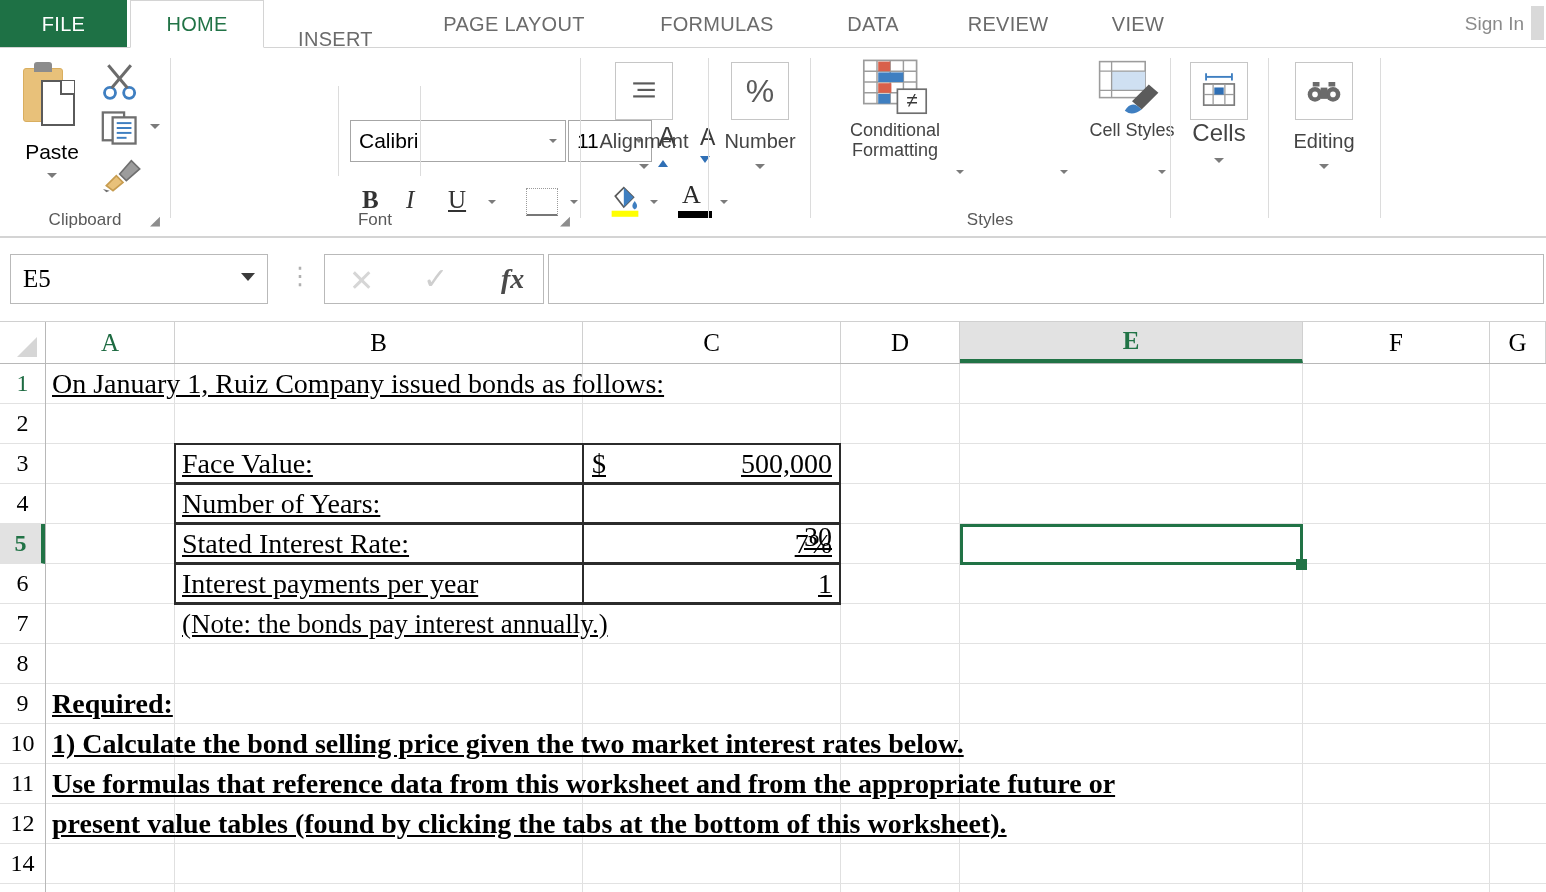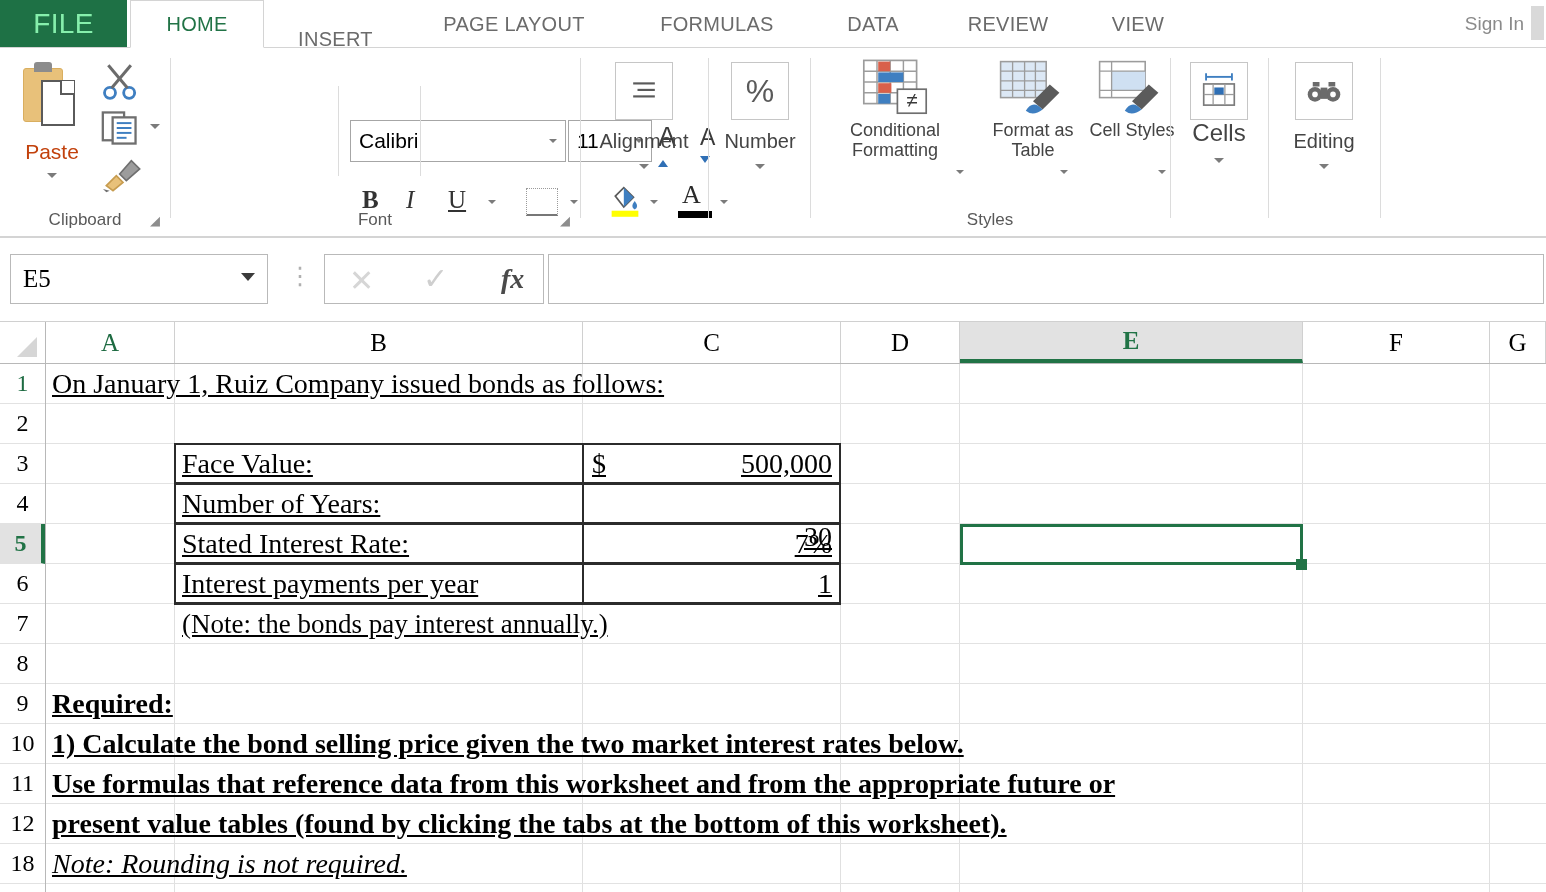--- a/index.html
+++ b/index.html
@@ -17,21 +17,21 @@
     background: #ffffff;
     border-bottom: 1px solid #d4d4d4;
   }
   .tab {
     position: absolute; top: 0; height: 48px;
     display: flex; align-items: center; justify-content: center;
     font-size: 20px; color: #6b6b6b; letter-spacing: .3px;
     white-space: nowrap;
   }
   .tab.file {
-    background: #1e7145; color: #86efac; font-size: 28px;
+    background: #1e7145; color: #ffffff; font-size: 20px;
   }
   .tab.active {
     color: #217346; background: #ffffff;
     border-left: 1px solid #d4d4d4; border-right: 1px solid #d4d4d4;
     border-top: 1px solid #d4d4d4;
     border-bottom: 1px solid #ffffff;
     z-index: 3;
   }
   #signin {
     position: absolute; right: 22px; top: 0; height: 48px;
@@ -78,21 +78,21 @@
   #paste-icon { width:62px; height:78px; position:relative; margin-top:4px; }
   #paste-clip { position:absolute; left:2px; top:8px; width:40px; height:54px;
                 background:#e8c17a; border:1px solid #d9ae5f; border-radius:3px; }
   #paste-clip-top { position:absolute; left:13px; top:2px; width:18px; height:10px;
                 background:#8c8c8c; border-radius:3px 3px 0 0; }
   #paste-page { position:absolute; left:20px; top:20px; width:34px; height:46px;
                 background:#ffffff; border:2px solid #5a5a5a; }
   #paste-page::after { content:""; position:absolute; right:-1px; top:-1px;
                 width:12px;height:12px;background:#fff;border-left:2px solid #5a5a5a;
                 border-bottom:2px solid #5a5a5a; transform: rotate(0deg);}
-  #paste-text { font-size:21px;color:#c2410c; margin-top:2px; }
+  #paste-text { font-size:21px;color:#000000; margin-top:2px; }
 
   .minibtn { position:absolute; }
   #cut-icon { left:100px; top:14px; width:40px; height:40px; }
   #copy-icon { left:100px; top:62px; width:40px; height:36px; }
   #fmtpainter-icon { left:100px; top:106px; width:46px; height:40px; }
 
   
   .inputbox { position:absolute; border:1px solid #a6a6a6; background:#fff;
               display:flex; align-items:center; }
   #font-name-box { left:180px; top:72px; width:216px; height:42px; }
@@ -357,36 +357,20 @@
         <rect x="16" y="12" width="21" height="8" fill="#3f7fc1"></rect>
         <rect x="16" y="21" width="11" height="8" fill="#d9604a"></rect>
         <rect x="16" y="30" width="10" height="8" fill="#3f7fc1"></rect>
         <rect x="32" y="26" width="24" height="20" fill="#fff" stroke="#6f6f6f" stroke-width="1.4"></rect>
         <text x="44" y="41" font-size="17" text-anchor="middle" fill="#3a3a3a" font-family="'Liberation Sans',sans-serif">≠</text>
       </svg>
       <div class="btn-lbl" style="margin-top:2px;width:150px;">Conditional Formatting</div>
     </div>
     <span class="caret sm" style="position:absolute;left:146px;top:122px;"></span>
 
-    <div class="bigbtn" style="left:168px;top:10px;width:110px;">
-      <svg width="72" height="60" viewBox="0 0 60 50">
-        <rect x="3" y="3" width="38" height="30" fill="#dce8f5" stroke="#9c9c9c" stroke-width="1.3"></rect>
-        <g stroke="#9c9c9c" stroke-width="1.1">
-          <line x1="3" y1="11" x2="41" y2="11"></line>
-            <line x1="3" y1="19" x2="41" y2="19"></line>
-            <line x1="3" y1="27" x2="41" y2="27"></line>
-          <line x1="13" y1="3" x2="13" y2="33"></line>
-            <line x1="23" y1="3" x2="23" y2="33"></line>
-            <line x1="32" y1="3" x2="32" y2="33"></line>
-        </g>
-        <path d="M30 36 L44 22 L52 29 L38 43 Z" fill="#5b5b5b"></path>
-        <path d="M24 44 q6 -10 14 -1 q-8 6 -14 1 Z" fill="#3f7fc1"></path>
-      </svg>
-      <div class="btn-lbl" style="margin-top:2px;">Format as Table</div>
-    </div>
     <span class="caret sm" style="position:absolute;left:250px;top:122px;"></span>
 
     <div class="bigbtn" style="left:272px;top:10px;width:100px;">
       <svg width="72" height="60" viewBox="0 0 60 50">
         <rect x="3" y="3" width="38" height="30" fill="#fff" stroke="#9c9c9c" stroke-width="1.3"></rect>
         <rect x="13" y="11" width="28" height="16" fill="#cfe0f2"></rect>
         <g stroke="#9c9c9c" stroke-width="1.1">
           <line x1="3" y1="11" x2="41" y2="11"></line>
             <line x1="3" y1="27" x2="41" y2="27"></line>
           <line x1="13" y1="3" x2="13" y2="33"></line>
@@ -519,21 +503,21 @@
     <div class="rowh" style="top:360px;height:40px;">
         <span>10</span>
       </div>
     <div class="rowh" style="top:400px;height:40px;">
         <span>11</span>
       </div>
     <div class="rowh" style="top:440px;height:40px;">
         <span>12</span>
       </div>
     <div class="rowh" style="top:480px;height:40px;">
-        <span>18</span>
+        <span>14</span>
       </div>
   </div>
 
   <div id="gridwrap">
 
     <div class="gcol" style="left:0px;width:129px;"></div>
     <div class="gcol" style="left:129px;width:408px;"></div>
     <div class="gcol" style="left:537px;width:258px;"></div>
     <div class="gcol" style="left:795px;width:119px;"></div>
     <div class="gcol" style="left:914px;width:343px;"></div>
@@ -574,18 +558,17 @@
 
     <div class="cell-txt" style="left:136px;top:200px;height:40px;font-size:28px;">Interest payments per year</div>
     <div class="cell-txt r" style="left:546px;top:200px;height:40px;width:240px;font-size:28px;">1</div>
 
     <div class="cell-txt" style="left:136px;top:240px;height:40px;font-size:27px;">(Note: the bonds pay interest annually.)</div>
 
     <div class="cell-txt b" style="left:6px;top:320px;height:40px;font-size:28px;">Required:</div>
     <div class="cell-txt b" style="left:6px;top:360px;height:40px;font-size:28px;">1) Calculate the bond selling price given the two market interest rates below.</div>
     <div class="cell-txt b" style="left:6px;top:400px;height:40px;font-size:28px;">Use formulas that reference data from this worksheet and from the appropriate future or</div>
     <div class="cell-txt b" style="left:6px;top:440px;height:40px;font-size:28px;">present value tables (found by clicking the tabs at the bottom of this worksheet).</div>
-    <div class="cell-txt i" style="left:6px;top:480px;height:40px;font-size:28px;">Note:  Rounding is not required.</div>
 
     <div id="selbox" style="left:914px;top:160px;width:343px;height:41px;"></div>
     <div id="selhandle" style="left:1250px;top:195px;"></div>
   </div>
 </div>
 
 </body></html>

